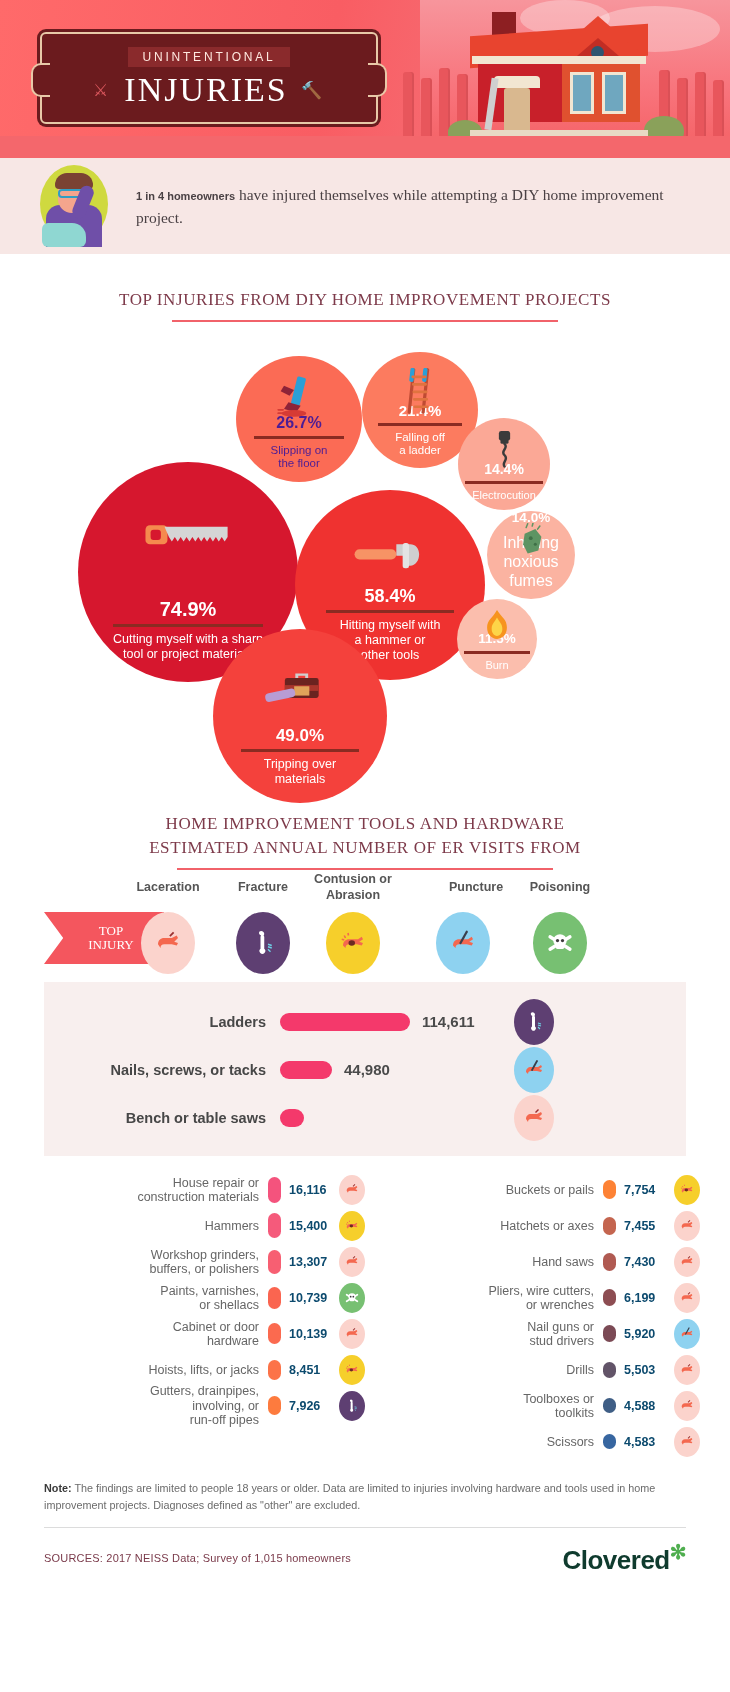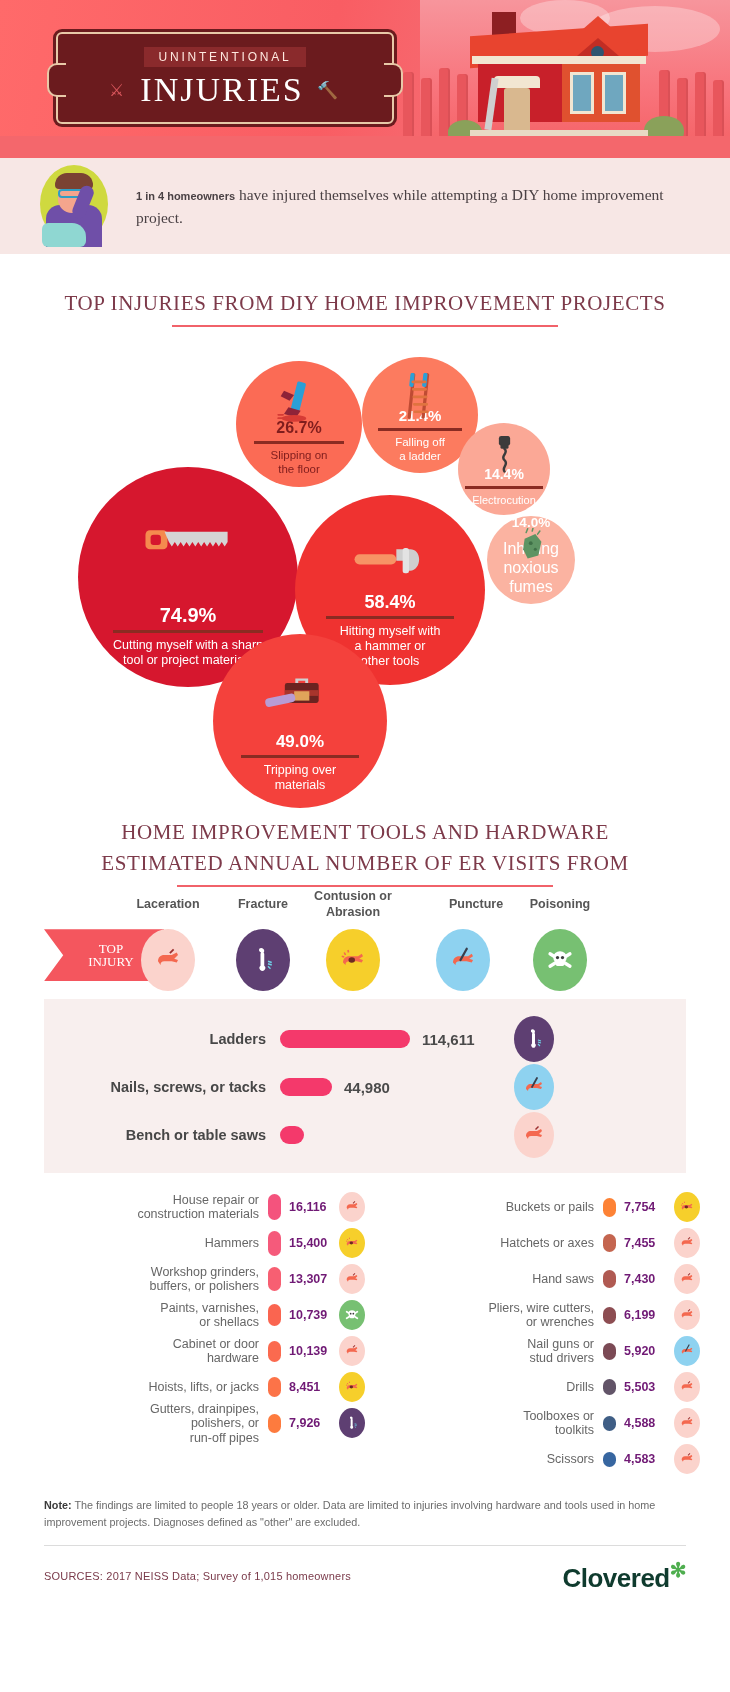--- a/index.html
+++ b/index.html
@@ -55,21 +55,21 @@
   .h-body2 { position:absolute; left:96px; top:44px; width:78px; height:66px; background:#e0512f; }
   .h-band { position:absolute; left:6px; top:44px; width:174px; height:8px; background:#f2e6d2; }
   .h-base { position:absolute; left:4px; bottom:0; width:178px; height:10px; background:#e8d9c4; }
   .h-door { position:absolute; left:38px; bottom:10px; width:26px; height:42px; background:#d9b88f; border-radius:3px 3px 0 0;}
   .h-awning{ position:absolute; left:28px; bottom:52px; width:46px; height:12px; background:#f2e6d2; border-radius:4px 4px 0 0;}
   .h-win { position:absolute; background:#6fa7bf; border:3px solid #f2e6d2; }
   .h-ladder{ position:absolute; left:22px; bottom:10px; width:7px; height:52px; background:#cfcfcf; transform:rotate(8deg); }
   .bush { position:absolute; bottom:14px; width:34px; height:24px; border-radius:50% 50% 40% 40%; background:#8aa15a; }
 
   .banner {
-    position:absolute; left:56px; top:32px; width:338px; height:92px;
+    position:absolute; left:40px; top:32px; width:338px; height:92px;
     background:#6b1b1e; border:2px solid #e8c9a8; border-radius:6px;
     box-shadow: 0 0 0 3px #6b1b1e;
     display:flex; flex-direction:column; align-items:center; justify-content:center;
   }
   .banner:before, .banner:after{
     content:""; position:absolute; top:50%; width:17px;height:30px; margin-top:-15px;
     background:#6b1b1e; border:2px solid #e8c9a8;
   }
   .banner:before{ left:-11px; border-radius:10px 0 0 10px; border-right:none;}
   .banner:after{ right:-11px; border-radius:0 10px 10px 0; border-left:none;}
@@ -97,21 +97,21 @@
   .av-glass{ position:absolute; left:36px; top:24px; width:30px; height:9px; border:2px solid #2f9ec4; border-radius:4px;}
   .av-sling{ position:absolute; left:20px; top:58px; width:44px; height:24px; background:#8fd7d2; border-radius:6px 14px 6px 6px; }
   .intro-text {
     font-family:"Liberation Serif", serif; font-size:15.5px; line-height:1.5; color:#4a4144;
   }
   .intro-text b { font-family:"Liberation Sans", sans-serif; font-weight:bold; font-size:11px; }
 
   
   .sec-title {
     text-align:center; font-family:"Liberation Serif", serif;
-    font-size:21px; letter-spacing:.6px; color:#7d3a4a; line-height:1.45;
+    font-size:17px; letter-spacing:.6px; color:#7d3a4a; line-height:1.45;
   }
   .sec-rule { height:2px; background:#f1626a; margin:7px auto 0; }
 
   
   .bubbles { position:relative; height:490px; width:730px; }
   .bub {
     position:absolute; border-radius:50%;
     display:flex; flex-direction:column; align-items:center; justify-content:flex-end;
     text-align:center;
   }
@@ -139,21 +139,21 @@
   .t3bar { height:18px; border-radius:9px; background:#f4396b; flex:none; }
   .t3val { font-weight:bold; font-size:15px; color:#4a4a4a; margin-left:12px; white-space:nowrap;}
   .t3icon { width:40px; height:46px; border-radius:50%; margin-left:auto; margin-right:132px; display:flex; align-items:center; justify-content:center;}
 
   
   .lists { display:flex; padding:16px 30px 6px 30px; }
   .col { flex:1; }
   .lrow { display:flex; align-items:center; height:36px; }
   .lname { flex:1; text-align:right; font-size:12.5px; color:#666; line-height:1.15; padding-right:9px;}
   .lbar { width:13px; border-radius:7px; flex:none; }
-  .lval { width:58px; font-weight:bold; font-size:12.5px; color:#701a75; padding-left:8px; white-space:nowrap;}
+  .lval { width:58px; font-weight:bold; font-size:12.5px; color:#0c4a6e; padding-left:8px; white-space:nowrap;}
   .licon { width:26px; height:30px; border-radius:50%; flex:none; display:flex;align-items:center;justify-content:center;}
 
   
   .note {
     margin:14px 44px 0; font-size:10.8px; color:#6b6b6b; line-height:1.55;
   }
   .note b { color:#3a3a3a; }
   .divider { height:1px; background:#dcdcdc; margin:14px 44px 0; }
   .footer { display:flex; align-items:center; justify-content:space-between; margin:12px 44px 18px;}
   .sources { font-size:11px; color:#7a3a4a; letter-spacing:.2px;}
@@ -273,21 +273,21 @@
             <rect x="0" y="40" width="52" height="15" rx="7" fill="#b89cd4" transform="rotate(-12 26 47)"></rect>
           </svg>
         </div>
         <div class="pct" style="font-size: 17px;">49.0%</div>
         <div class="rule" style="width: 118px;"></div>
         <div class="lbl" style="font-size: 12.5px;">
           <div>Tripping over</div>
           <div>materials</div>
         </div>
       </div>
-      <div class="bub" style="left: 236px; top: 34px; width: 126px; height: 126px; background: rgb(251, 107, 85); color: #7f1d1d; padding-bottom: 11px;">
+      <div class="bub" style="left: 236px; top: 34px; width: 126px; height: 126px; background: rgb(251, 107, 85); color: #4c1d95; padding-bottom: 11px;">
         <div class="bub-icon" style="top: 18px;">
           <svg width="50" height="50" viewBox="0 0 90 80">
             <rect x="36" y="0" width="16" height="52" rx="3" fill="#2b9fd6" transform="rotate(14 44 26)"></rect>
             <path d="M18 16l18 8-8 10-16-8z" fill="#8e2338"></path>
             <path d="M26 46l22 6-8 12-22-6z" fill="#8e2338"></path>
             <ellipse cx="36" cy="66" rx="22" ry="6" fill="#d63b35"></ellipse>
             <rect x="6" y="58" width="12" height="3" rx="1.5" fill="#d63b35"></rect>
             <rect x="6" y="64" width="16" height="3" rx="1.5" fill="#d63b35"></rect>
           </svg>
         </div>
@@ -345,20 +345,33 @@
           </svg>
         </div>
         <div class="pct" style="font-size: 13.5px;">14.0%</div>
         <div class="rule" style="width: 70px;"></div>
         <div class="lbl" style="font-size: 16px;">
           <div>Inhaling</div>
           <div>noxious</div>
           <div>fumes</div>
         </div>
       </div>
+      <div class="bub" style="left: 457px; top: 277px; width: 80px; height: 80px; background: rgb(251, 190, 173); color: rgb(255, 255, 255); padding-bottom: 7px;">
+        <div class="bub-icon" style="top: 11px;">
+          <svg width="32" height="32" viewBox="0 0 30 42">
+            <path d="M15 0c6 10 13 12 13 23 0 9-6 15-13 15S2 32 2 23C2 13 9 11 15 0z" fill="#f7941e"></path>
+            <path d="M15 10c3 6 7 8 7 15 0 5-3 9-7 9s-7-4-7-9c0-7 4-9 7-15z" fill="#fdd548"></path>
+          </svg>
+        </div>
+        <div class="pct" style="font-size: 13.5px;">11.5%</div>
+        <div class="rule" style="width: 66px;"></div>
+        <div class="lbl" style="font-size: 11px;">
+          <div>Burn</div>
+        </div>
+      </div>
     </div>
 
   <div>
     <div class="sec-title">
       <div>HOME IMPROVEMENT TOOLS AND HARDWARE</div>
       <div>ESTIMATED ANNUAL NUMBER OF ER VISITS FROM</div>
     </div>
     <div class="sec-rule" style="width:376px;"></div>
   </div>
 
@@ -528,21 +541,21 @@
             <svg width="16" height="16" viewBox="0 0 24 24">
               <path d="M4 14c0-3 2-5 5-5h7l3-2 1 2-3 2 3 1-1 2-4-1H9c-2 0-3 1-3 3z" fill="#f4684f"></path>
               <ellipse cx="11" cy="12" rx="2.6" ry="2.2" fill="#6d2a22"></ellipse>
               <path d="M5 6l1 2M8 4l.4 2M3 9l2 .6" stroke="#f4684f" stroke-width="1.3"></path>
             </svg>
           </div>
         </div>
         <div class="lrow">
           <div class="lname">
             <div>Gutters, drainpipes,</div>
-            <div>polishers, or</div>
+            <div>involving, or</div>
             <div>run-off pipes</div>
           </div>
           <div class="lbar" style="height:19px;background:#fd7b3e;"></div>
           <div class="lval">7,926</div>
           <div class="licon" style="background:#5e3f72;">
             <svg width="16" height="16" viewBox="0 0 24 24">
               <path d="M9 3a2.4 2.4 0 014 1.6c0 .6-.2 1-.5 1.4l.5 1v9.6a2.3 2.3 0 11-3 0V7l.4-1A2.4 2.4 0 019 3z" fill="#fff"></path>
               <path d="M16 13l3 1M16 15l3 1M16 17l2 2" stroke="#6fd3e8" stroke-width="1.1" fill="none"></path>
             </svg>
           </div>

